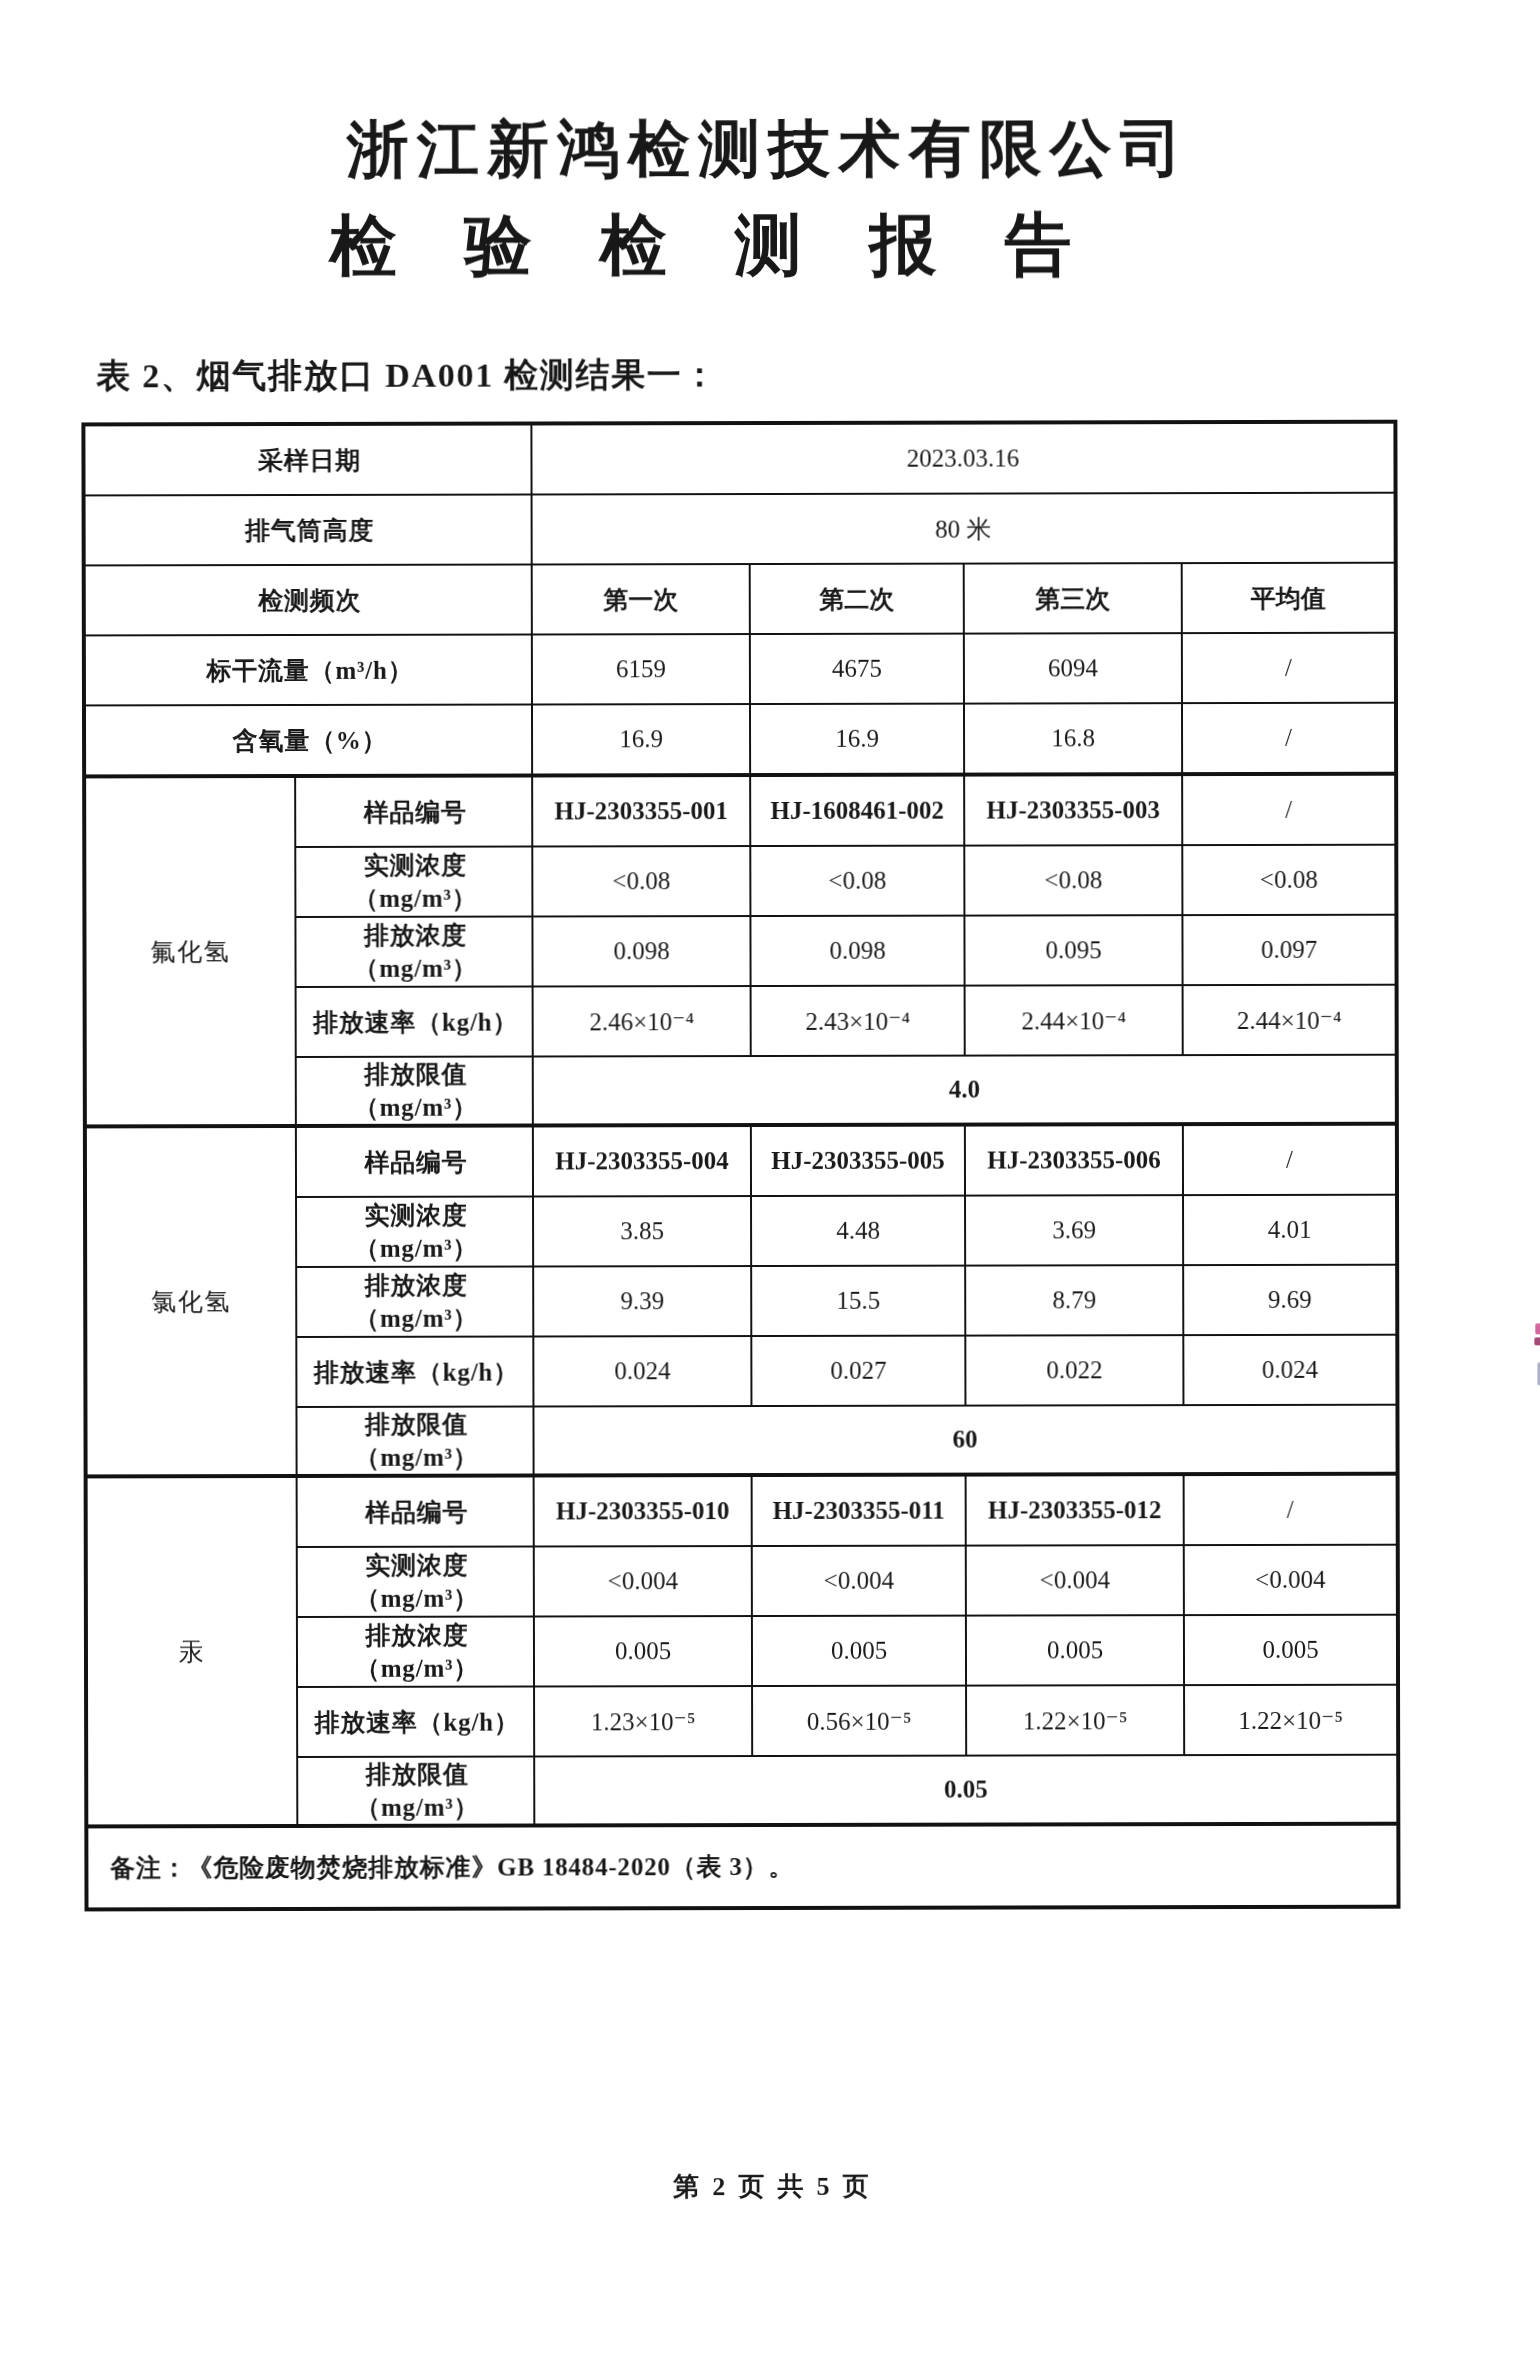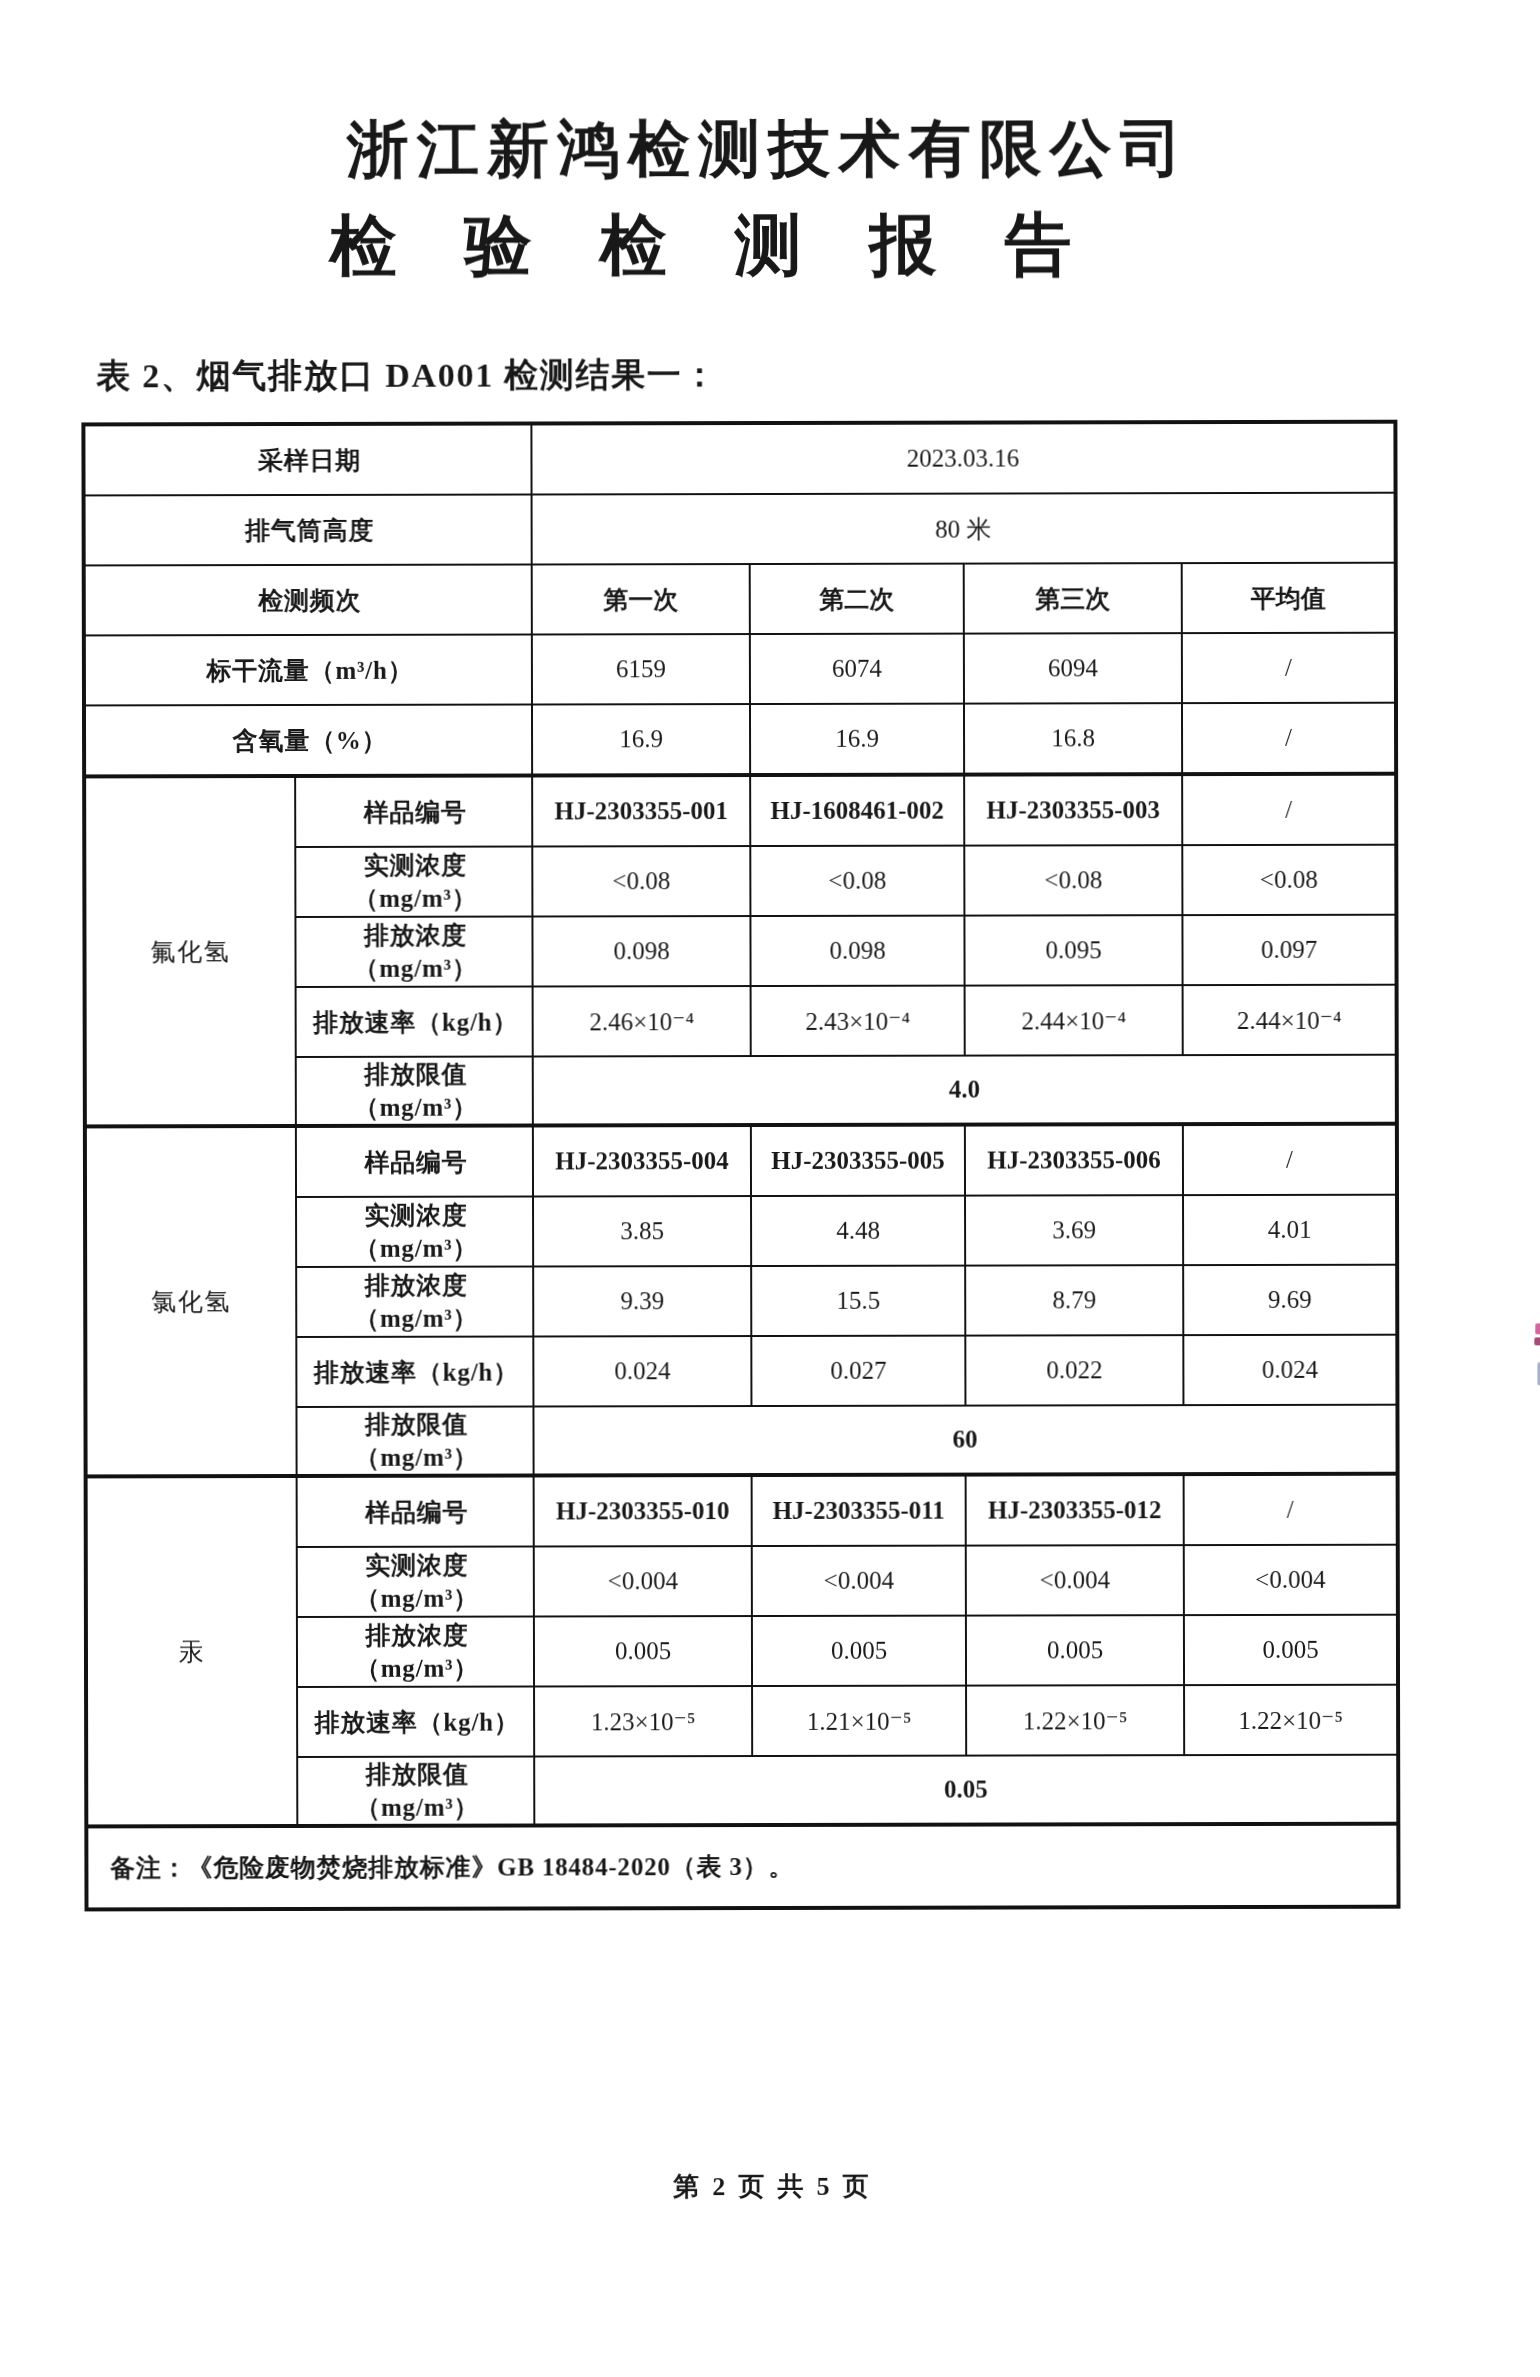--- a/index.html
+++ b/index.html
@@ -72,21 +72,21 @@
         <td colspan="2" class="lbl">检测频次</td>
         <td class="val hdrval">第一次</td>
         <td class="val hdrval">第二次</td>
         <td class="val hdrval">第三次</td>
         <td class="val hdrval">平均值</td>
       </tr>
 
       <tr class="r">
         <td colspan="2" class="lbl">标干流量（m³/h）</td>
         <td class="val">6159</td>
-        <td class="val">6074</td>
+        <td class="val">4675</td>
         <td class="val">6094</td>
         <td class="val">/</td>
       </tr>
 
       <tr class="r">
         <td colspan="2" class="lbl">含氧量（%）</td>
         <td class="val">16.9</td>
         <td class="val">16.9</td>
         <td class="val">16.8</td>
         <td class="val">/</td>
@@ -178,21 +178,21 @@
       <tr class="r">
         <td class="lbl">排放浓度（mg/m³）</td>
         <td class="val">0.005</td>
         <td class="val">0.005</td>
         <td class="val">0.005</td>
         <td class="val">0.005</td>
       </tr>
       <tr class="r">
         <td class="lbl">排放速率（kg/h）</td>
         <td class="val">1.23×10⁻⁵</td>
-        <td class="val">1.21×10⁻⁵</td>
+        <td class="val">0.56×10⁻⁵</td>
         <td class="val">1.22×10⁻⁵</td>
         <td class="val">1.22×10⁻⁵</td>
       </tr>
       <tr class="limit-row">
         <td class="lbl">排放限值（mg/m³）</td>
         <td colspan="4" class="val hdrval">0.05</td>
       </tr>
 
       <tr class="note-row thick-top">
         <td colspan="6" class="note">备注：《危险废物焚烧排放标准》GB 18484-2020（表 3）。</td>

